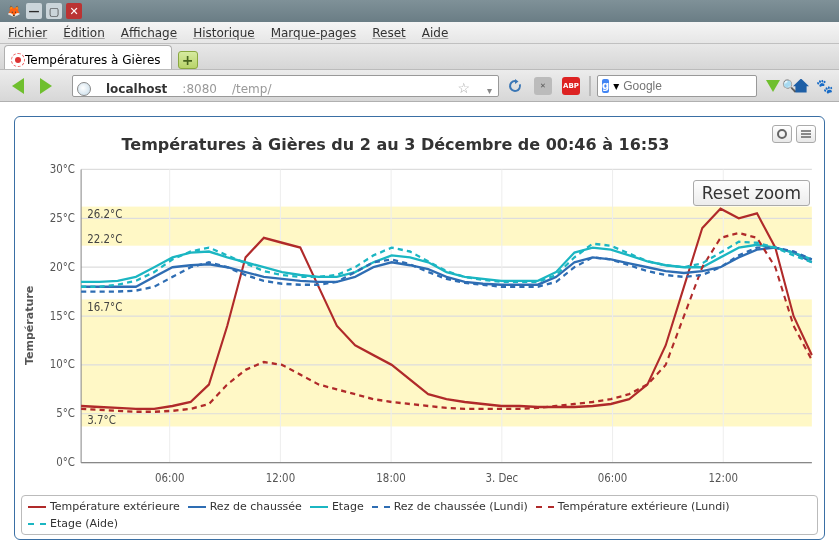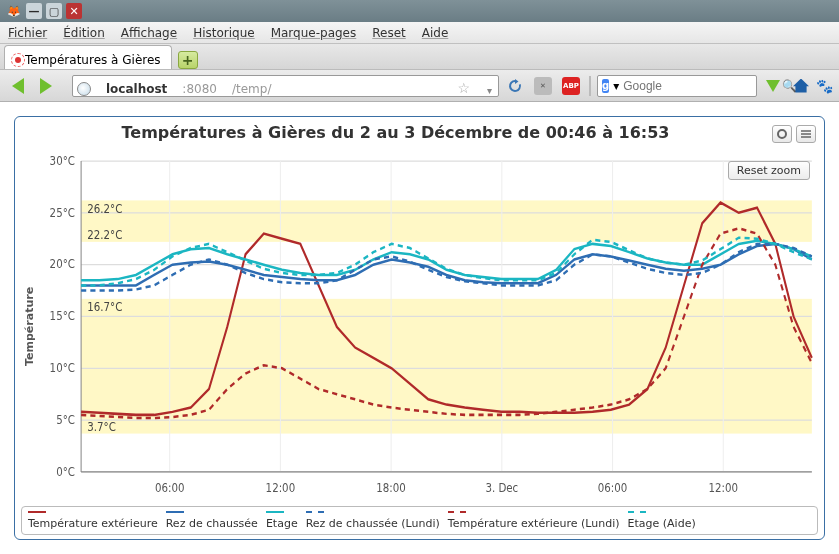--- a/index.html
+++ b/index.html
@@ -46,37 +46,37 @@
 .down-arrow { width: 0; height: 0; border-left: 7px solid transparent; border-right: 7px solid transparent; border-top: 12px solid #6fbf2e; }
 .home { width: 16px; height: 14px; background: #1e5fa6; clip-path: polygon(50% 0,100% 55%,85% 55%,85% 100%,15% 100%,15% 55%,0 55%); }
 .paw { width: 16px; height: 16px; color: #555; font-size: 14px; }
 
 
 .content { background: #fff; height: 452px; padding: 14px; }
 
 .chart-frame { border: 1px solid #3a6fa4; border-radius: 6px; padding: 6px 6px 4px 6px; background: #fff; height: 100%; display: flex; flex-direction: column; }
 .chart-head { display: flex; align-items: flex-start; }
 .titles { flex: 1; text-align: center; }
-.chart-title { font-size: 16px; font-weight: bold; color: #333; }
+.chart-title { font-size: 16px; font-weight: bold; color: #333; margin-top: 12px; }
 .chart-sub { font-size: 11px; font-weight: bold; color: #777; margin-top: 2px; }
 .chart-btns { display: flex; gap: 4px; padding: 2px; }
 .cbtn { width: 20px; height: 18px; border: 1px solid #aaa; border-radius: 3px; background: linear-gradient(#fff,#e8e8e8); display: flex; align-items: center; justify-content: center; }
 .cbtn svg { width: 12px; height: 12px; }
 
 .plot-wrap { flex: 1; display: flex; margin-top: 6px; min-height: 0; }
 .ylabel { writing-mode: vertical-rl; transform: rotate(180deg); font-size: 11px; color: #555; font-weight: bold; text-align: center; padding: 0 2px; }
 .plot { flex: 1; position: relative; }
 .plot svg { width: 100%; height: 100%; }
 
 .legend { border: 1px solid #bbb; border-radius: 4px; margin-top: 4px; padding: 4px 6px; font-size: 11px; color: #333; display: flex; flex-wrap: wrap; gap: 4px 8px; align-items: center; }
-.leg-item { display: inline-flex; align-items: flex-start; gap: 4px; flex-direction: column; }
+.leg-item { display: inline-flex; align-items: center; gap: 4px; }
 .leg-sw { width: 18px; height: 0; border-top: 2px solid; }
 .leg-sw.dash { border-top-style: dashed; }
 
-.reset-zoom { position: absolute; right: 8px; top: 10px; background: linear-gradient(#fefefe,#ececec); border: 1px solid #aaa; border-radius: 3px; padding: 2px 8px; font-size: 11px; color: #333; }
+.reset-zoom { position: absolute; right: 8px; top: 20px; background: linear-gradient(#fefefe,#ececec); border: 1px solid #aaa; border-radius: 3px; padding: 2px 8px; font-size: 17px; color: #333; }
 
 .axis text { font-size: 10px; fill: #555; }
 .anno text { font-size: 10px; fill: #444; }
 </style>
 </head>
 <body>
 
 <div class="titlebar">
   <span class="tb-icon">🦊</span>
   <span class="tb-icon tb-min">—</span>

